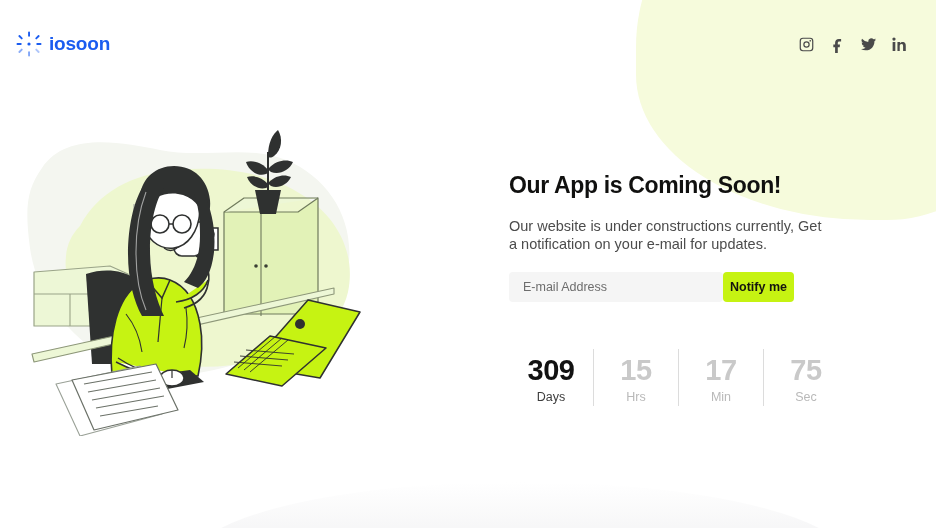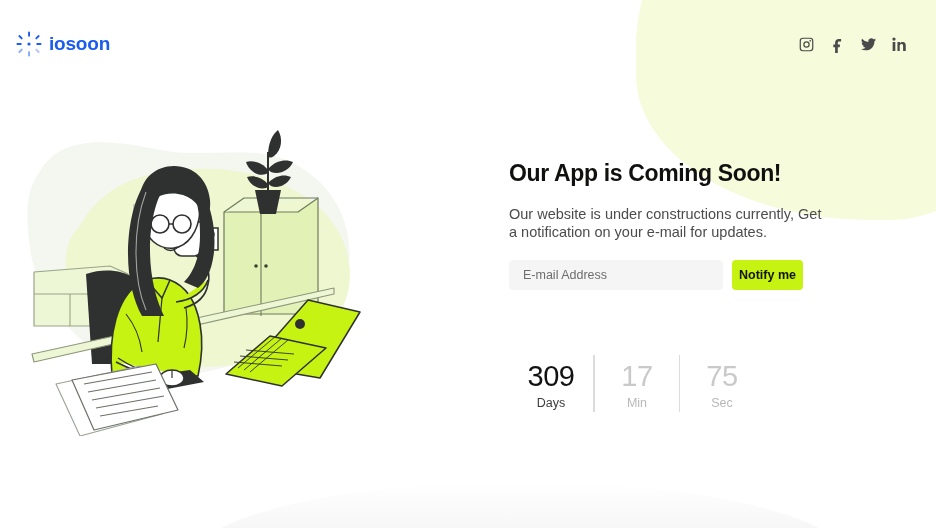--- a/index.html
+++ b/index.html
@@ -102,35 +102,35 @@
     width: 400px;
   }
 
   .headline {
     font-size: 23px;
     font-weight: bold;
     color: #10100f;
     letter-spacing: -0.35px;
     line-height: 1.2;
     margin-bottom: 17px;
+    margin-top: 12px;
   }
 
   .subcopy {
     font-size: 14.5px;
     line-height: 1.28;
     color: #4c4c4c;
     max-width: 318px;
     margin-bottom: 18px;
   }
 
   .signup {
     display: flex;
     align-items: center;
-    gap: 9px;
-    margin-bottom: 65px;
+    margin-bottom: 47px;
   }
   .email-input {
     width: 214px;
     height: 30px;
     background: #f5f5f5;
     border: none;
     border-radius: 4px;
     padding: 0 14px;
     font-family: "Liberation Sans", sans-serif;
     font-size: 12.5px;
@@ -162,21 +162,21 @@
     padding: 3px 0 2px;
   }
   .cd-sep {
     width: 1px;
     background: #dcdcdc;
     margin: 0;
     align-self: stretch;
   }
   .cd-value {
     font-size: 29px;
-    font-weight: normal;
+    font-weight: bold;
     line-height: 1.25;
     letter-spacing: -0.4px;
     color: #c9c9c9;
   }
   .cd-unit.active .cd-value { color: #121212; }
   .cd-label {
     font-size: 12.5px;
     color: #b9b9b9;
     margin-top: 2px;
   }
@@ -351,20 +351,24 @@
 
     <div class="countdown">
 
       <div class="cd-unit active">
         <div class="cd-value">309</div>
         <div class="cd-label">Days</div>
       </div>
 
       <div class="cd-sep"></div>
 
+      <div class="cd-unit">
+        <div class="cd-value">15</div>
+        <div class="cd-label">Hrs</div>
+      </div>
 
       <div class="cd-sep"></div>
 
       <div class="cd-unit">
         <div class="cd-value">17</div>
         <div class="cd-label">Min</div>
       </div>
 
       <div class="cd-sep"></div>
 

